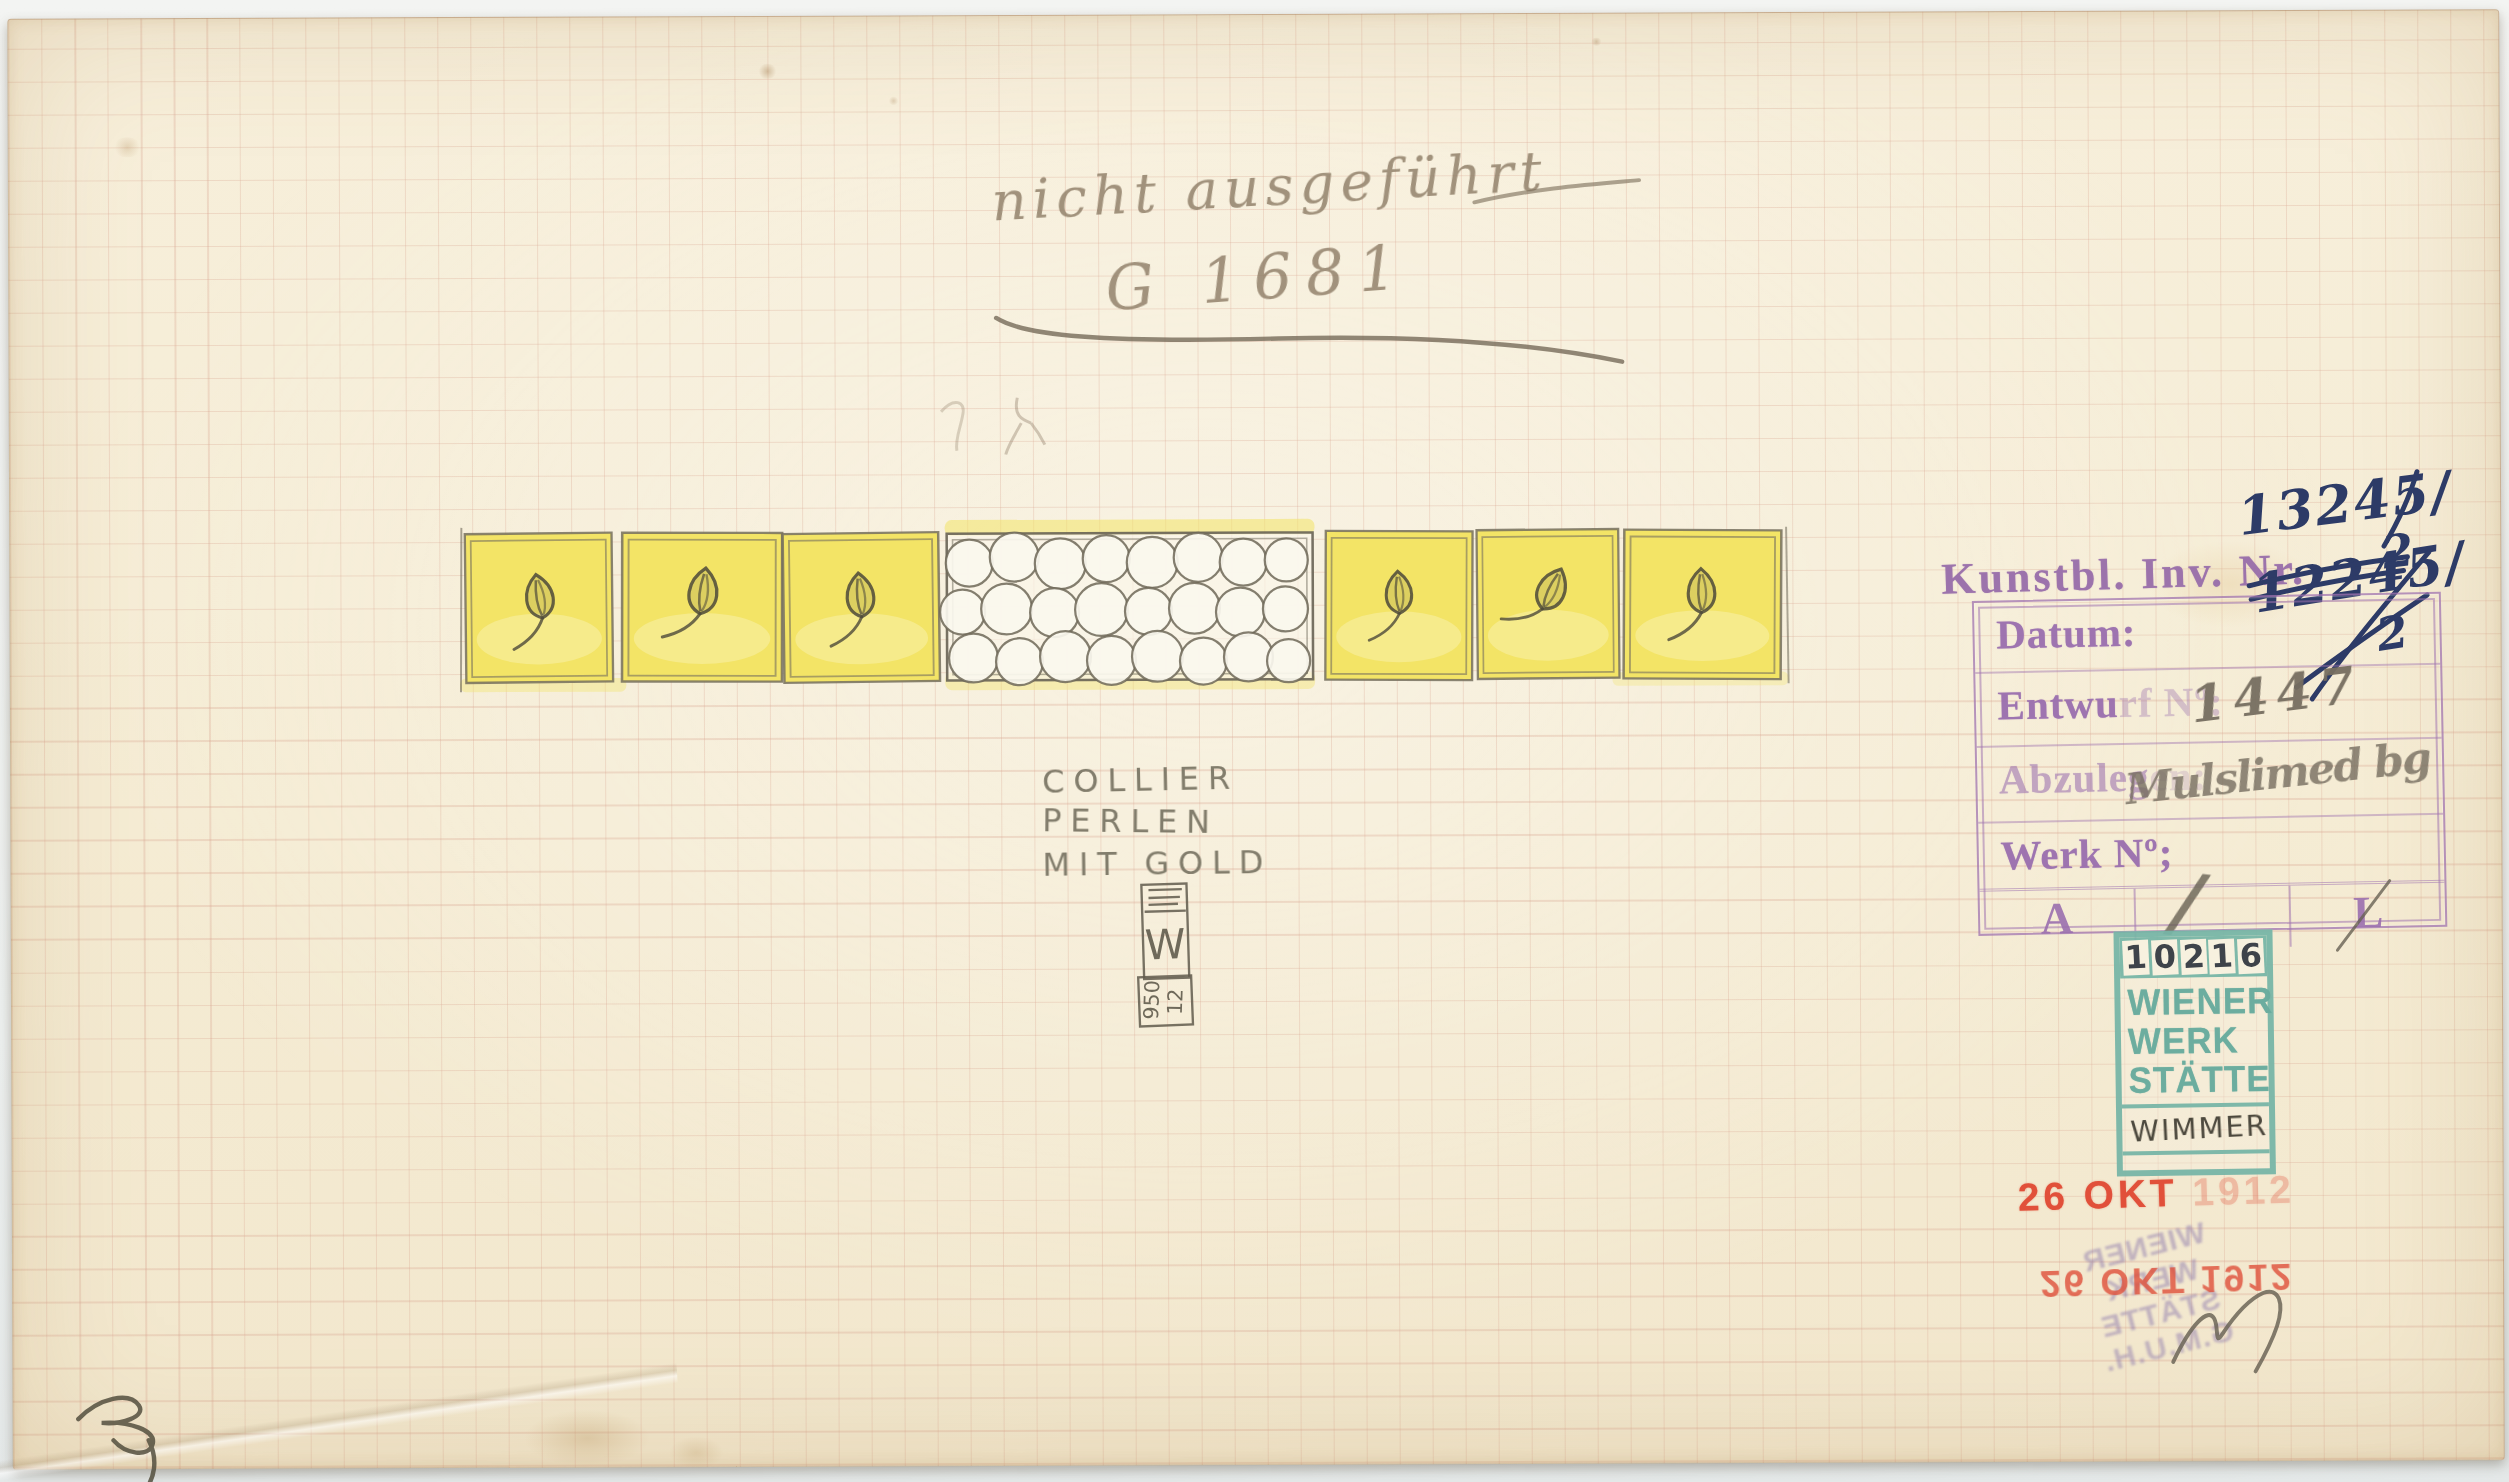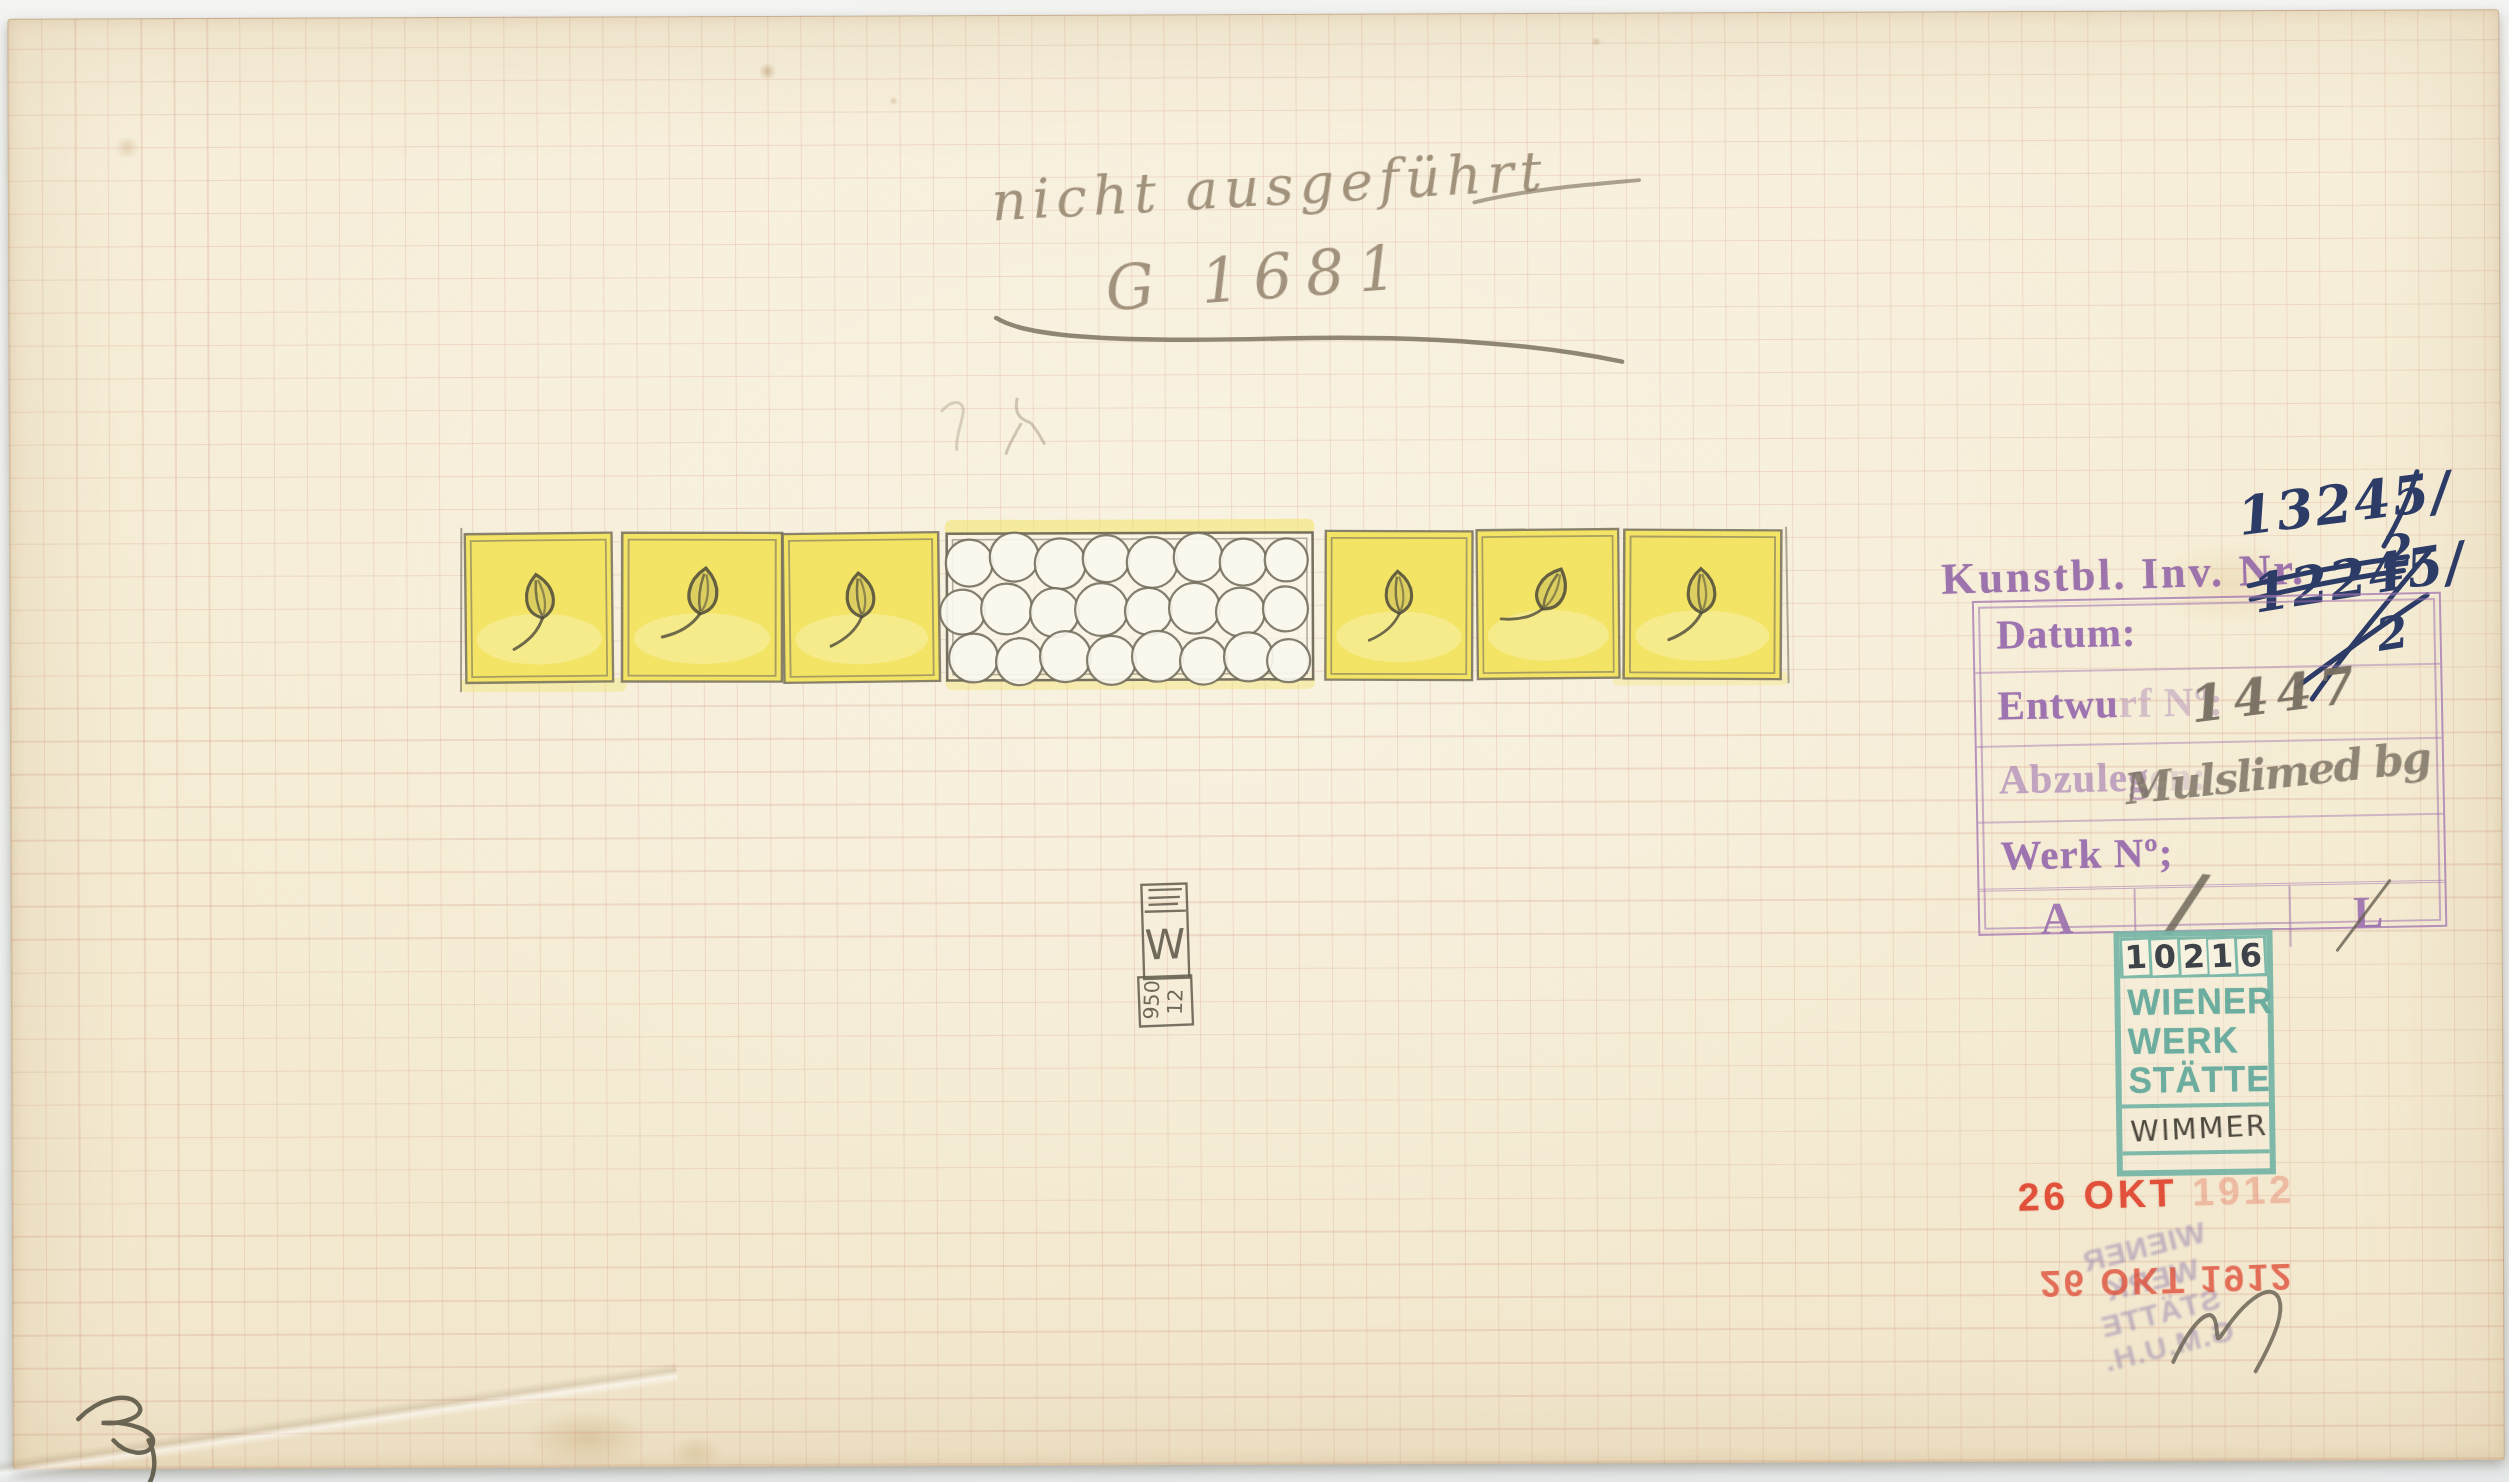--- a/index.html
+++ b/index.html
@@ -213,20 +213,25 @@
     <use href="#leaf" transform="translate(250,86) rotate(6) scale(1.2)"></use>
     <use href="#leaf" transform="translate(413,90) rotate(-6) scale(1.15)"></use>
     <use href="#leaf" transform="translate(963,89) rotate(-4) scale(1.1)"></use>
     <use href="#leaf" transform="translate(1114,86) rotate(24) scale(1.15)"></use>
     <use href="#leaf" transform="translate(1272,89) rotate(-2) scale(1.15)"></use>
 
     <path d="M 4 8 L 3 176" stroke="rgba(110,104,88,0.6)" stroke-width="2"></path>
     <path d="M 1358 12 L 1360 172" stroke="rgba(110,104,88,0.55)" stroke-width="2"></path>
   </svg>
 
+  <div class="abs title-block">
+    <div class="title-line" style="transform:rotate(-1deg);">COLLIER</div>
+    <div class="title-line" style="transform:rotate(0.8deg);">PERLEN</div>
+    <div class="title-line" style="transform:rotate(-0.5deg);">MIT GOLD</div>
+  </div>
 
   <svg class="abs" style="left:1123px;top:863px;" width="69" height="152" viewBox="0 0 70 155">
     <g stroke="rgba(96,91,76,0.85)" fill="none" stroke-width="2.4">
       <rect x="8" y="6" width="46" height="96" transform="rotate(-1.5 31 54)"></rect>
       <path d="M 10 34 L 52 33"></path>
       <rect x="4" y="100" width="54" height="50" transform="rotate(-2 31 125)"></rect>
       <path d="M 14 12 L 48 11 M 14 20 L 46 19 M 14 27 L 44 26"></path>
     </g>
     <g fill="rgba(96,91,76,0.9)" font-family="DejaVu Sans, sans-serif">
       <text x="31" y="82" font-size="42" text-anchor="middle" transform="rotate(-2 31 70)">W</text>

